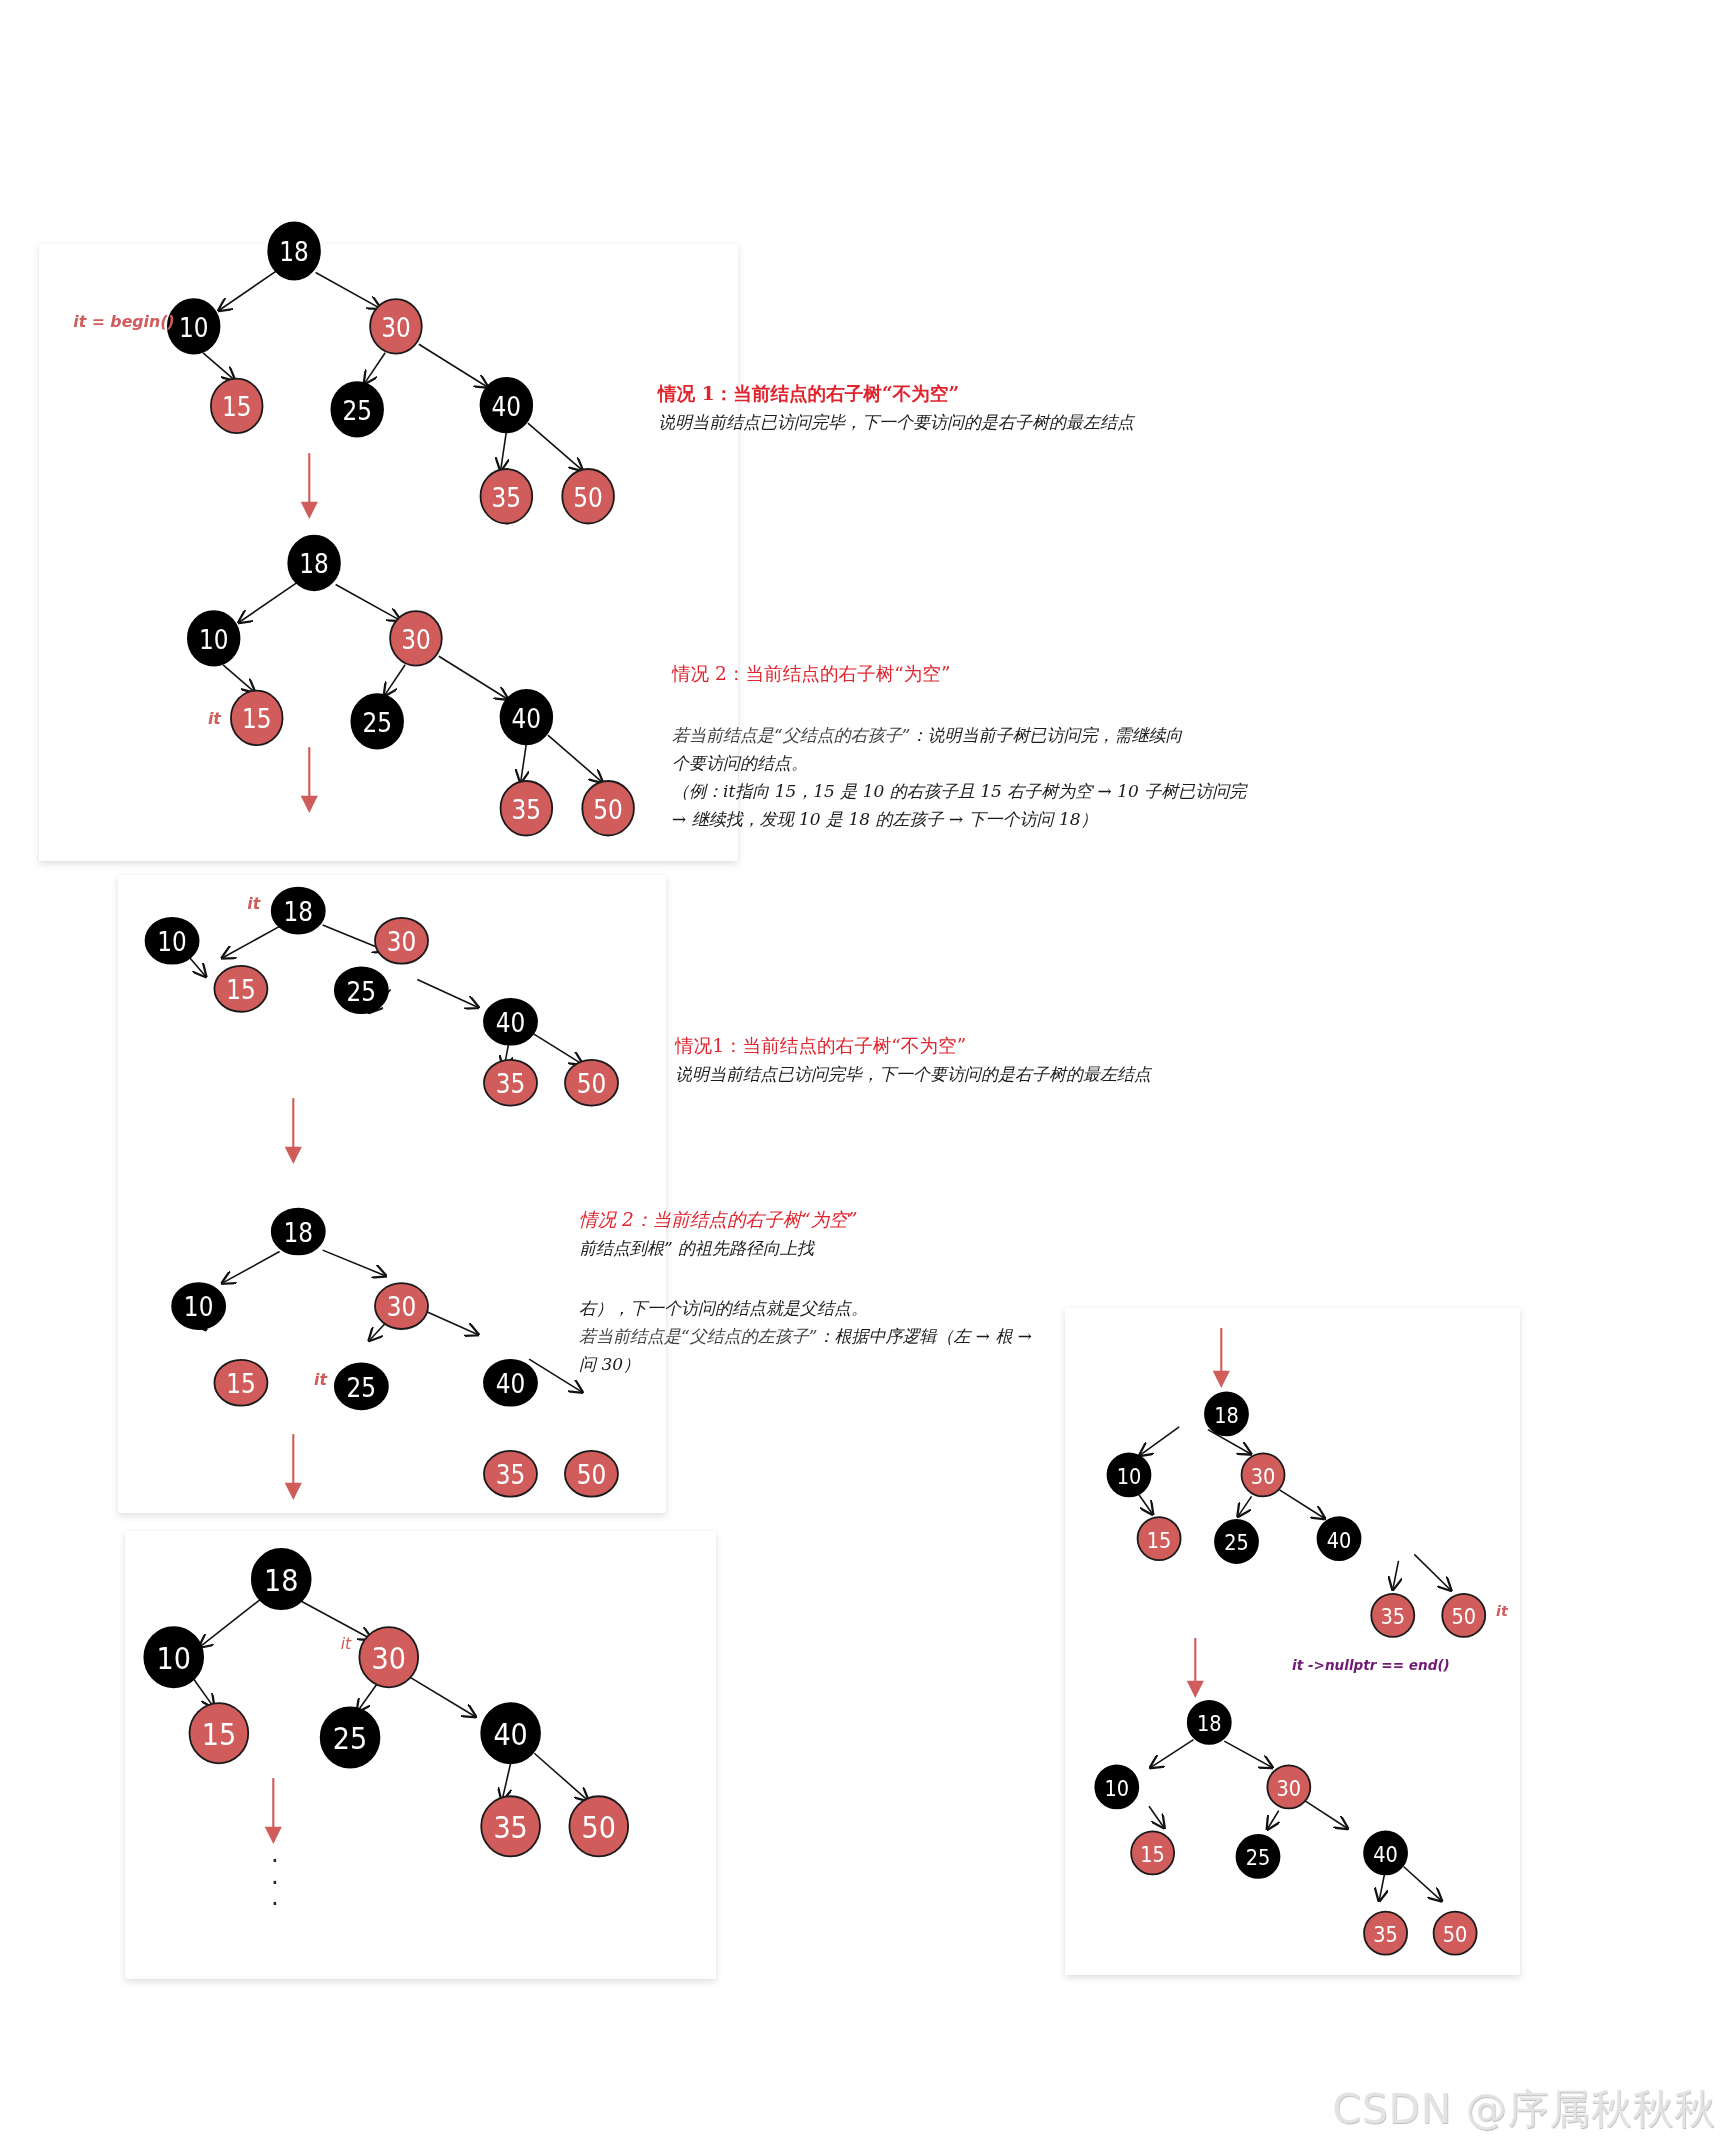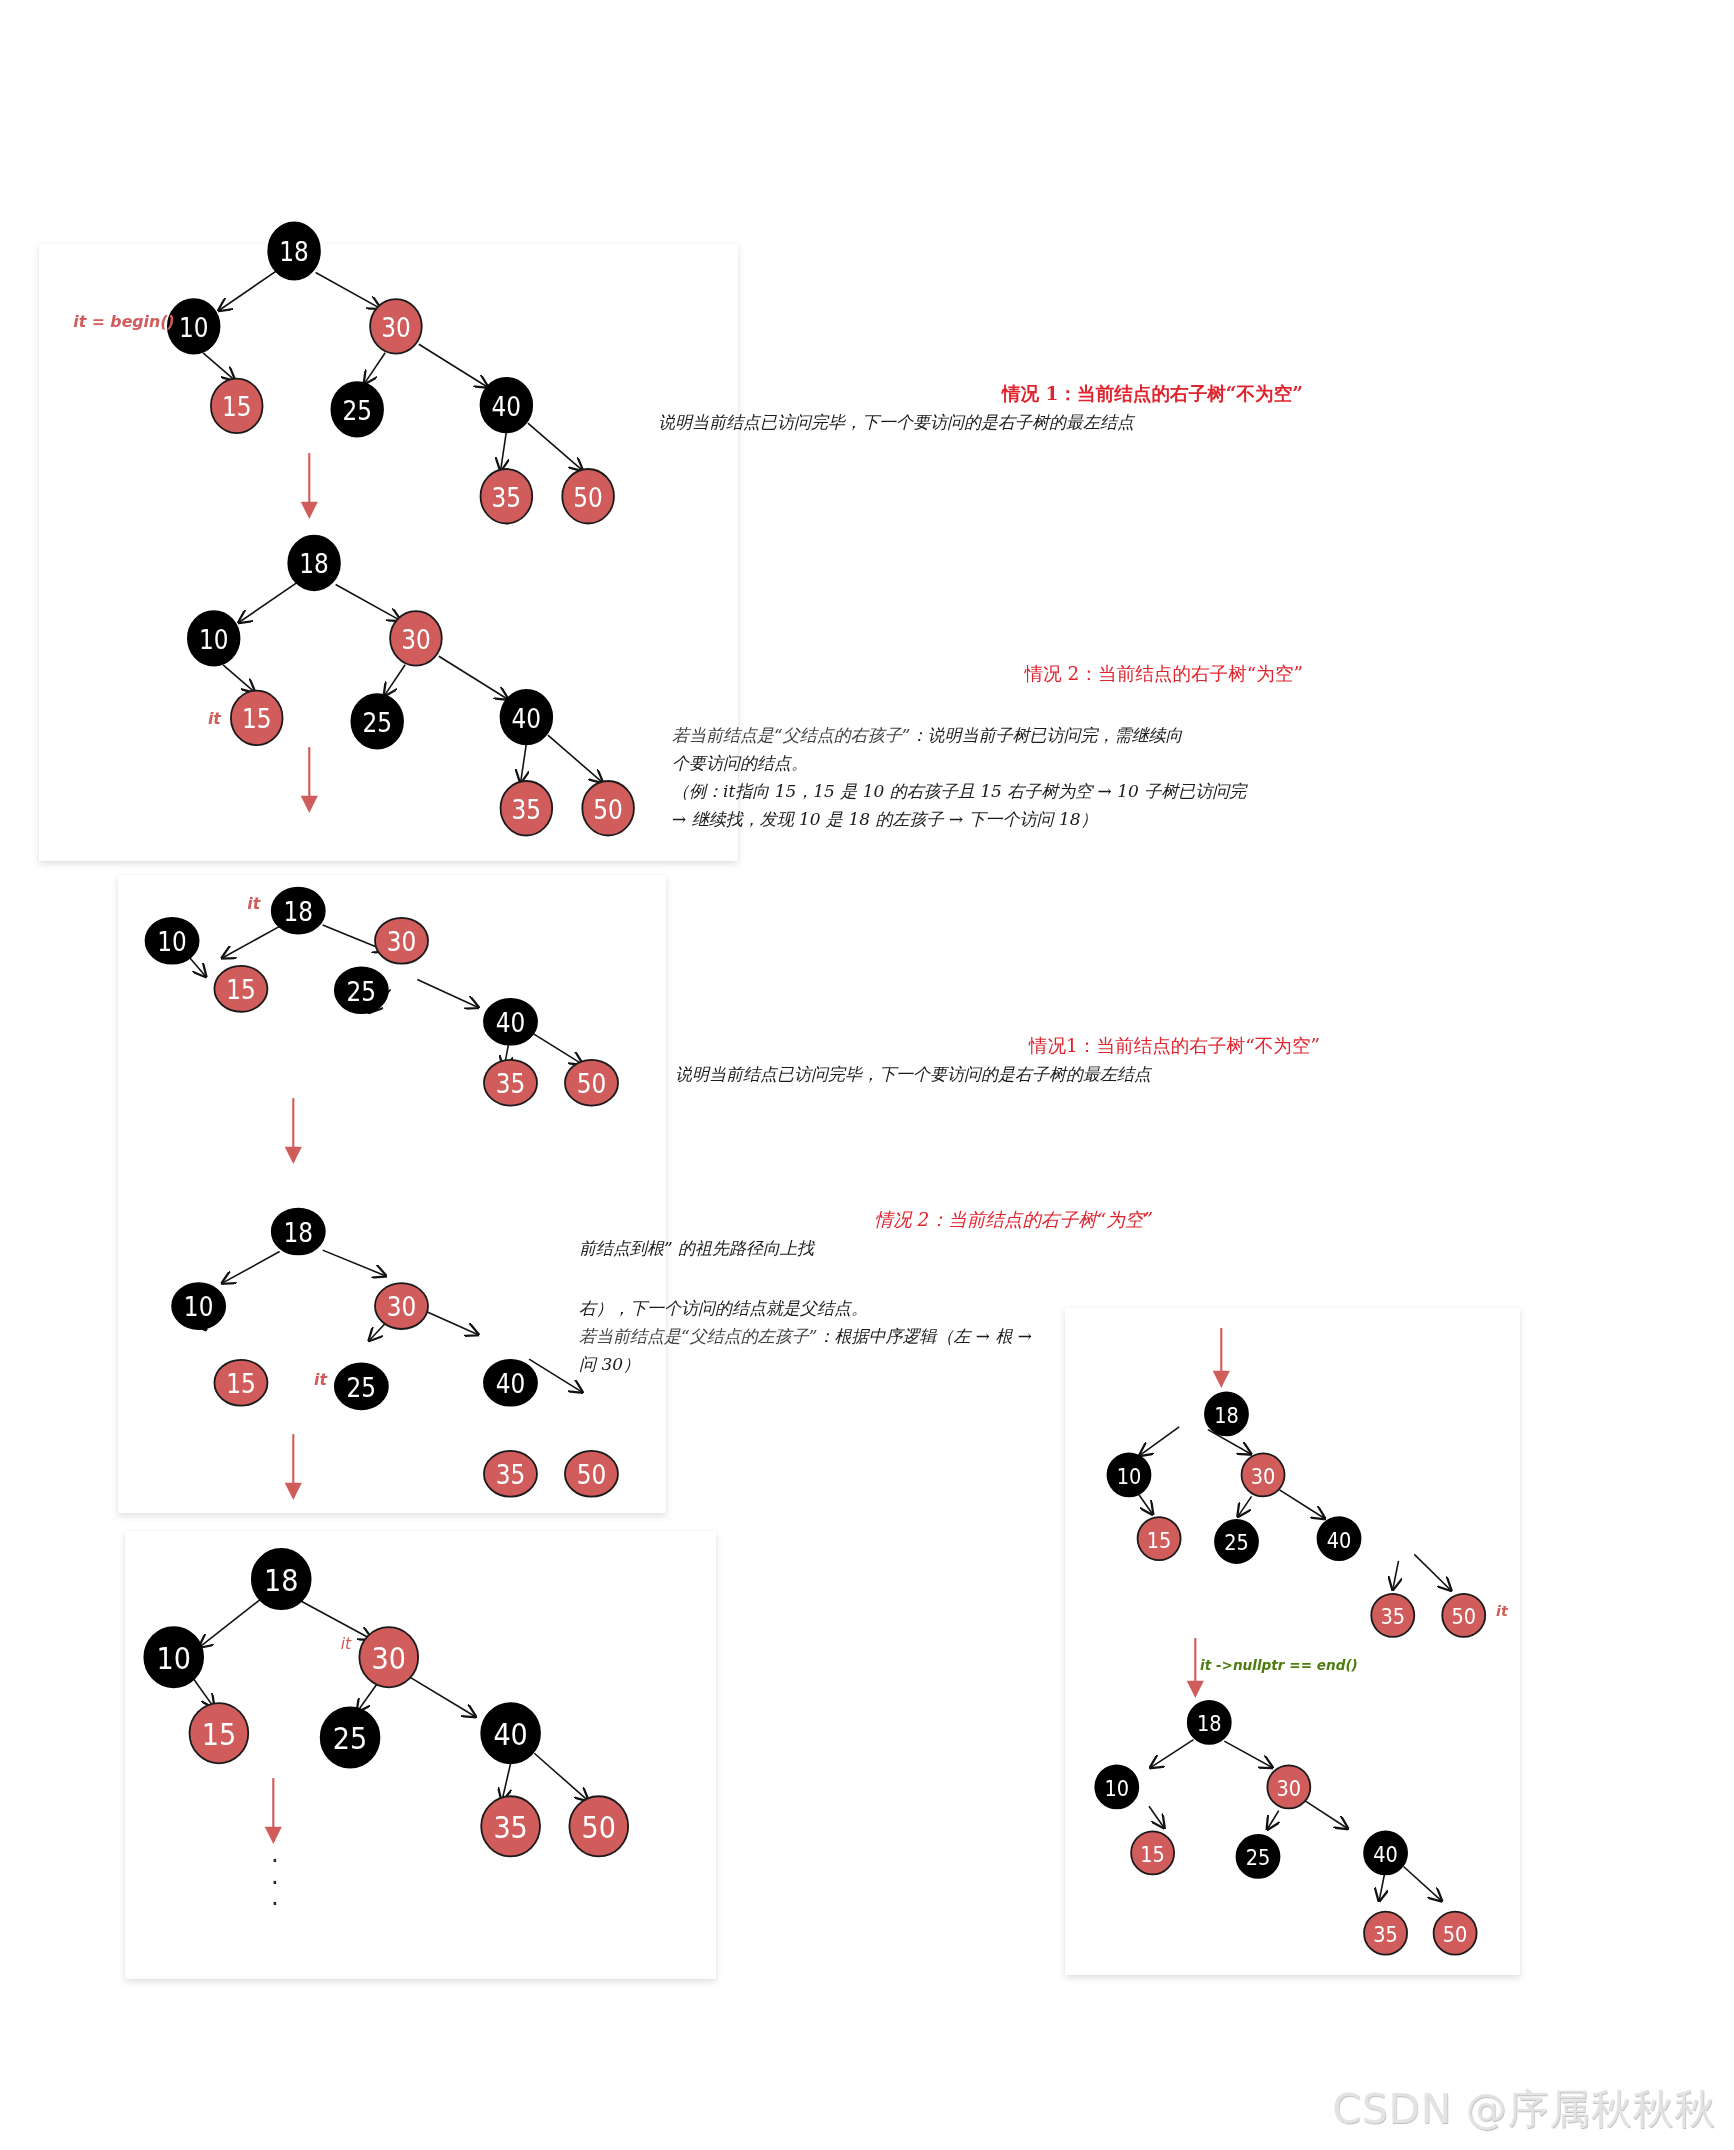--- a/index.html
+++ b/index.html
@@ -8,21 +8,21 @@
   .panel { position:absolute; background:#ffffff;
            box-shadow: 0 2.9px 7.2px rgba(0,0,0,0.12), 0 0 1.4px rgba(0,0,0,0.06); }
   svg.tree { position:absolute; overflow:visible; }
   .node-b { fill:#000000; stroke:#000000; stroke-width:2.5; }
   .node-r { fill:#d05c5c; stroke:#1a1a1a; stroke-width:2.5; }
   .node-text { fill:#ffffff; font-family:"DejaVu Sans Condensed","DejaVu Sans", sans-serif; font-size:36px; text-anchor:middle; dominant-baseline:central; }
   .edge { stroke:#111111; stroke-width:2.2; fill:none; }
   .it-label { fill:#d05c5c; font-family:"DejaVu Sans", sans-serif; font-style:italic; font-weight:bold; font-size:22px; }
   .red-arrow { position:absolute; }
   .text-block { position:absolute; font-family:"DejaVu Serif", serif; font-style:italic; color:#1a1a1a; font-size:17px; line-height:28px; }
-  .case-title { color:#e0242e; font-size:18.6px;text-align:right; }
+  .case-title { color:#e0242e; font-size:18.6px; }
   .case-title.bold { font-weight:bold; font-style:normal; }
   .green { color:#404040; }
   .watermark { position:absolute; right:18px; bottom:14.3px; font-family:"DejaVu Sans", sans-serif; font-size:41px; color:#e3e3e3;
                text-shadow: 0.7px 0.7px 0.7px #bdbdbd; letter-spacing:0.7px; }
   .dots { position:absolute; font-size:24.4px; line-height:21.5px; color:#222; font-family:"DejaVu Sans", sans-serif; }
 </style>
 </head>
 <body>
 
 <div class="panel" style="left:39px; top:244px; width:699px; height:617px;"></div>
@@ -324,21 +324,21 @@
       <circle class="node-r" cx="2042" cy="2253" r="30"></circle>
       <text class="node-text" x="2042" y="2255" style="font-size:30px">50</text>
     </g>
   <text class="it-label" x="2087" y="2254" style="font-size:20px">it</text>
 </svg>
 
 <svg class="red-arrow" style="left:1186px; top:1638px;" width="18.6" height="60" viewBox="0 0 26 84">
   <line x1="13" y1="0" x2="13" y2="62" stroke="#d05c5c" stroke-width="3"></line>
   <polygon points="1,60 25,60 13,84" fill="#d05c5c"></polygon>
 </svg>
-<div style="position:absolute; left:1200px; top:1657px; color:#4d7c0f; font-style:italic; font-weight:bold; font-size:13.6px; font-family:'DejaVu Sans', sans-serif;">it -&gt;nullptr == end()</div>
+<div style="position:absolute; left:1292px; top:1657px; color:#701a75; font-style:italic; font-weight:bold; font-size:13.6px; font-family:'DejaVu Sans', sans-serif;">it -&gt;nullptr == end()</div>
 
 <svg class="tree" style="left:0; top:0;" width="1577" height="2007" viewBox="0 0 2200 2800">
   <line class="edge" x1="1665" y1="2427" x2="1605" y2="2466" marker-end="url(#arr)"></line>
   <line class="edge" x1="1708" y1="2429" x2="1775" y2="2466" marker-end="url(#arr)"></line>
   <line class="edge" x1="1603" y1="2520" x2="1624" y2="2550" marker-end="url(#arr)"></line>
   <line class="edge" x1="1784" y1="2526" x2="1768" y2="2552" marker-end="url(#arr)"></line>
   <line class="edge" x1="1817" y1="2510" x2="1880" y2="2551" marker-end="url(#arr)"></line>
   <line class="edge" x1="1932" y1="2612" x2="1924" y2="2652" marker-end="url(#arr)"></line>
   <line class="edge" x1="1958" y1="2604" x2="2011" y2="2652" marker-end="url(#arr)"></line>
   <g>

